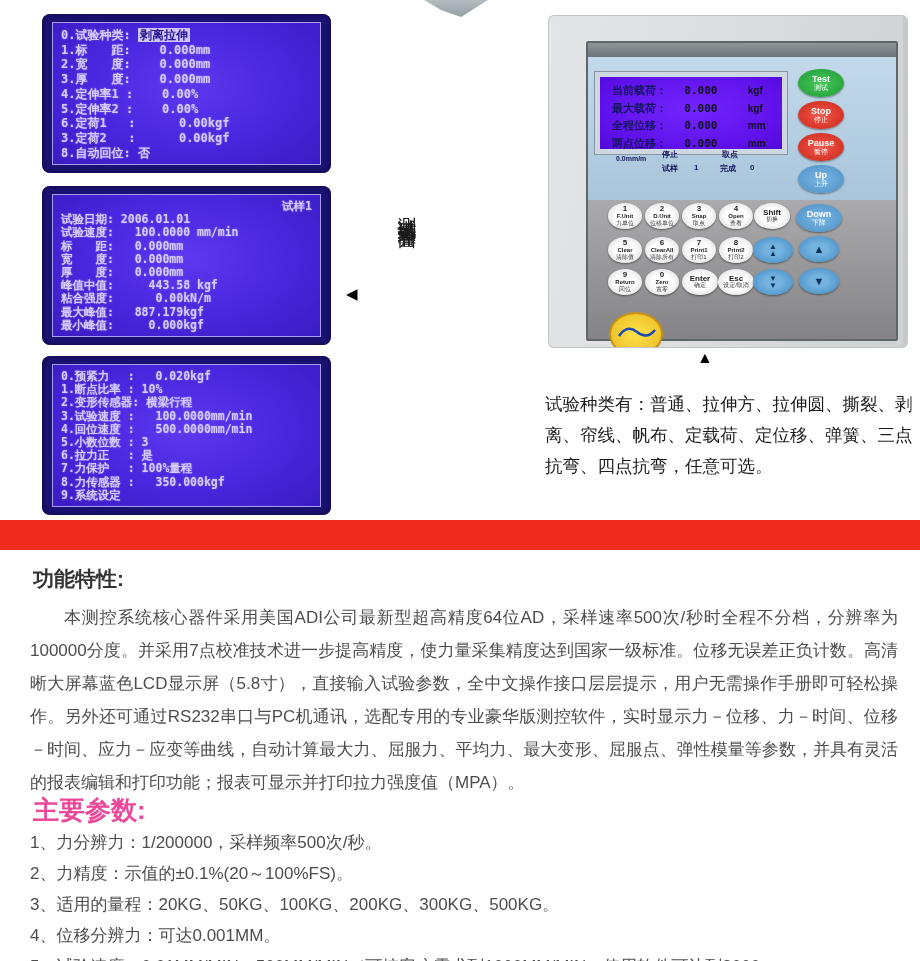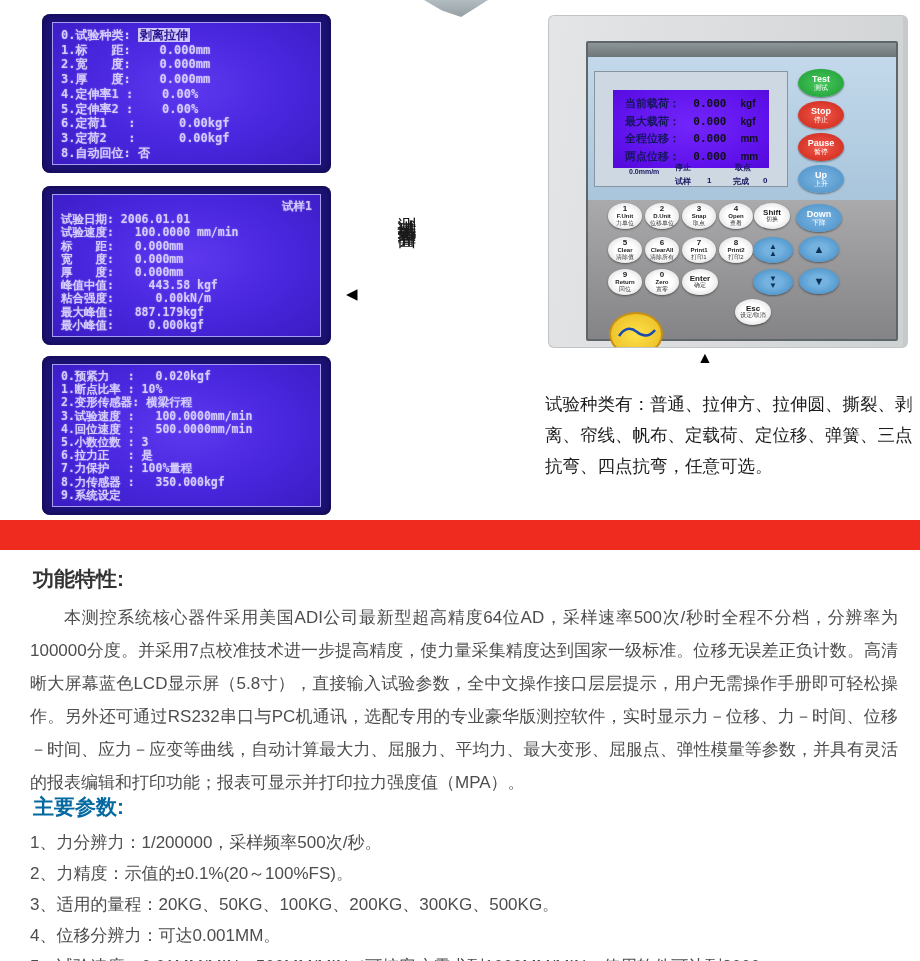--- a/index.html
+++ b/index.html
@@ -36,27 +36,27 @@
     border:1px solid #c0c4c6; border-right:5px solid #c6cacc; border-radius:6px; overflow:hidden; }
   .bezel { position:absolute; left:37px; top:25px; width:312px; height:300px;
     border:2px solid #5f6669; border-radius:2px; overflow:hidden; }
   .strip { position:absolute; left:0; top:0; width:100%; height:14px;
     background:linear-gradient(#8d9599,#6e767a); }
   .face-blue { position:absolute; left:0; top:14px; width:100%; height:143px;
     background:linear-gradient(#c3d9eb,#a9c5db); }
   .face-gray { position:absolute; left:0; top:157px; width:100%; height:143px;
     background:linear-gradient(#aaaaac,#838385); }
 
-  .lcd-frame { position:absolute; left:45px; top:55px; width:194px; height:116px;
-    background:#cdd8e2; border:1px solid #8795a0; padding:18px; }
+  .lcd-frame { position:absolute; left:45px; top:55px; width:194px; height:84px;
+    background:#cdd8e2; border:1px solid #8795a0; padding:5px; }
   .plcd { position:relative; width:100%; height:100%;
     background:radial-gradient(ellipse at 50% 45%, #7326fb 0%, #5e11ea 70%, #5209d8 100%); }
   .prow { display:flex; align-items:baseline; padding:0 0 0 12px; height:17.5px; }
   .prow .pl { width:76px; font-size:11px; font-weight:bold; color:#16165e; }
-  .prow .pv { width:52px; text-align:right; font-family:"DejaVu Sans Mono",monospace;
+  .prow .pv { width:52px; text-align:left; font-family:"DejaVu Sans Mono",monospace;
     font-size:11px; font-weight:bold; color:#101018; }
   .prow .pu { width:36px; margin-left:14px; font-size:10px; font-weight:bold; color:#101018; }
   .pstat { position:absolute; font-size:8px; font-weight:bold; color:#16165e; }
 
   .btn-side { position:absolute; left:249px; width:46px; height:28px; border-radius:50%;
     display:flex; flex-direction:column; align-items:center; justify-content:center;
     color:#fff; box-shadow:0 1px 2px rgba(0,0,0,.45); }
   .btn-side .en { font-size:9px; font-weight:bold; line-height:10px; }
   .btn-side .zh { font-size:7px; line-height:8px; }
   .bg-green { background:radial-gradient(#46c95c,#1d9a33); }
@@ -82,21 +82,21 @@
   .types { position:absolute; left:545px; top:389px; width:370px;
     font-size:17.5px; line-height:31px; color:#1c1c1c; }
 
   
   .redbar { position:absolute; left:0; top:520px; width:920px; height:30px; background:#ee2b1e; }
 
   
   .h-feat { position:absolute; left:33px; top:565px; font-size:21px; font-weight:bold; color:#333; }
   .feat-body { position:absolute; left:30px; top:601px; width:868px;
     font-size:17px; line-height:33px; color:#4d4d4d; text-indent:2em; text-align:justify; }
-  .h-param { position:absolute; left:33px; top:793px; font-size:21px; font-weight:bold; color:#0369a1; }
+  .h-param { position:absolute; left:33px; top:793px; font-size:26px; font-weight:bold; color:#ec4899; }
   .params { position:absolute; left:30px; top:827px; width:880px;
     font-size:17px; color:#4d4d4d; }
   .params .pitem { line-height:31px; }
 </style>
 </head>
 <body>
 
 <div class="stage">
 
   <div class="top-shape"></div>
@@ -268,21 +268,21 @@
     </div>
     <div class="key" style="left:96px; top:253px;">
       <span class="knum">0</span>
       <span class="ken">Zero</span>
       <span class="kzh">置零</span>
     </div>
     <div class="key" style="left:133px; top:253px; width:36px;">
       <span class="ken" style="font-size:8px;">Enter</span>
       <span class="kzh">确定</span>
     </div>
-    <div class="key" style="left:186px; top:253px; width:36px;margin-top:30px;">
+    <div class="key" style="left:169px; top:253px; width:36px;">
       <span class="ken" style="font-size:8px;">Esc</span>
       <span class="kzh">设定/取消</span>
     </div>
     <div class="akey" style="left:204px; top:253px;">
       <span class="tri">▼</span>
       <span class="tri">▼</span>
     </div>
     <div class="akey" style="left:250px; top:252px;">
       <span class="tri big">▼</span>
     </div>

